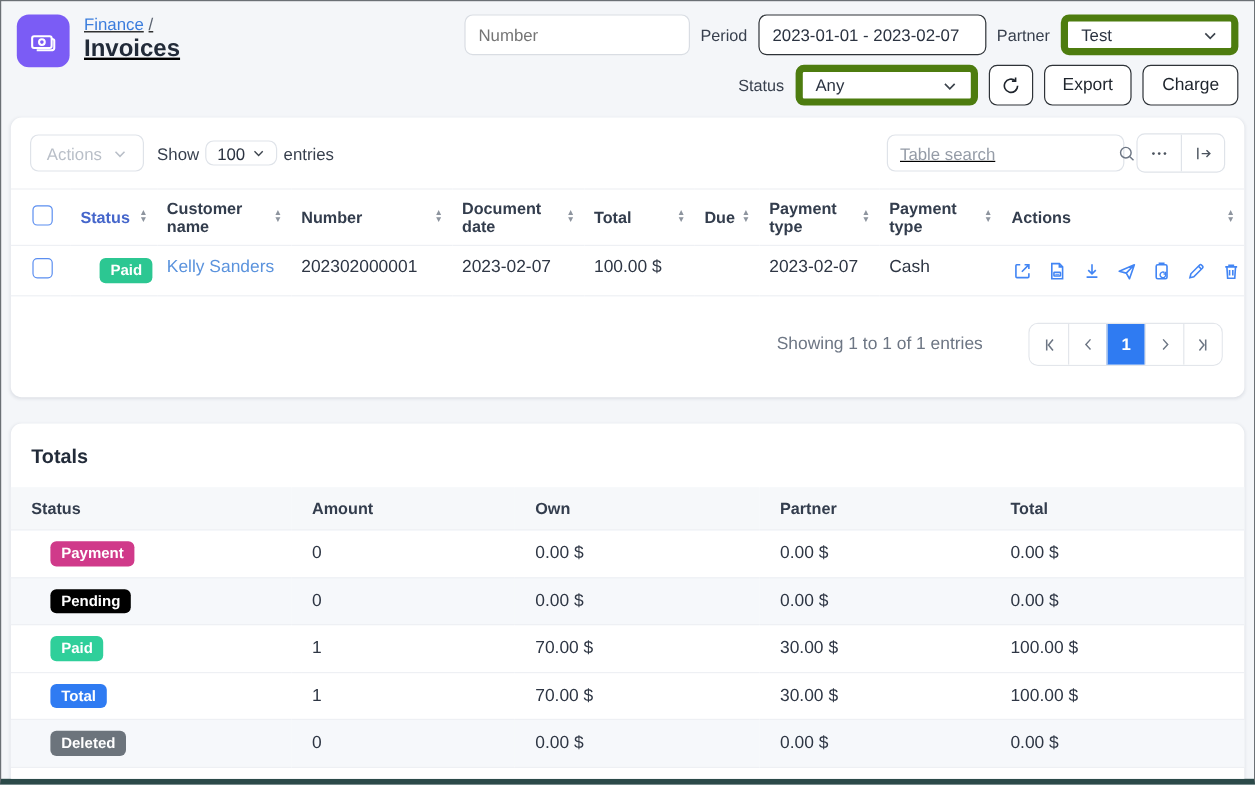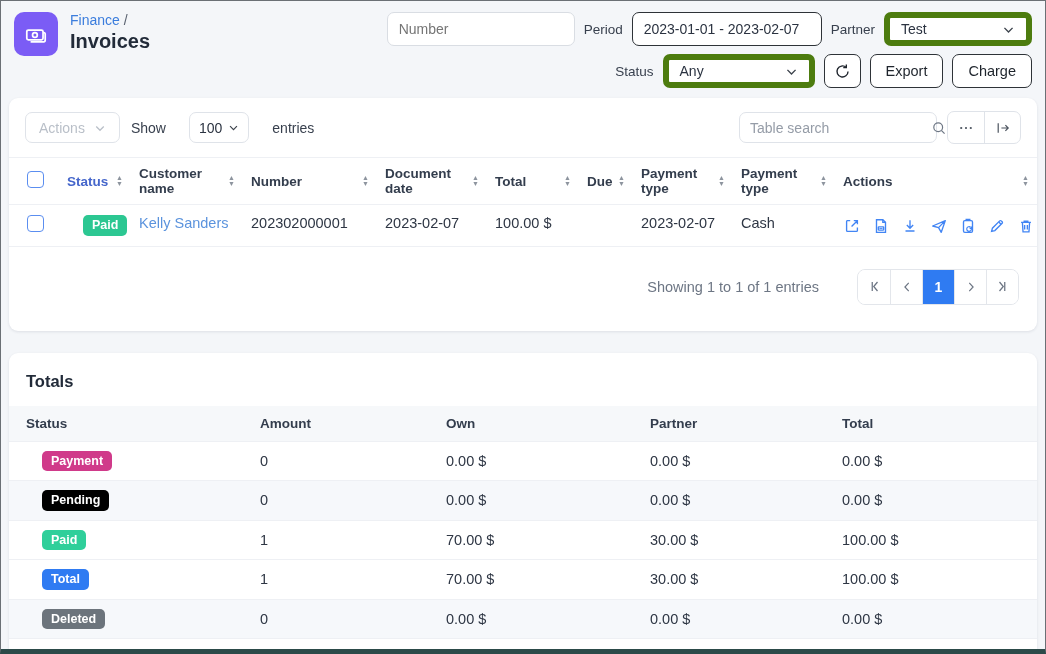--- a/index.html
+++ b/index.html
@@ -11,21 +11,21 @@
     border:1px solid #6b7075;
     border-bottom:5px solid #2c4a49;
   }
   
   .page-header{ display:flex; justify-content:space-between; padding:9px 13px 6px 13px; }
   .header-left{ display:flex; gap:12px; }
   .app-icon{
     width:44px; height:44px; border-radius:10px; background:#7b5cf5;
     display:flex; align-items:center; justify-content:center; flex:0 0 auto; margin-top:2px;
   }
-  .crumb-wrap{ display:flex; flex-direction:column; gap:2px; padding-top:2px;}
+  .crumb-wrap{ display:flex; flex-direction:column; gap:2px; padding-top:2px;text-decoration:underline;}
   .breadcrumb{ font-size:14px; color:#3b7ddd; }
   .breadcrumb .sep{ color:#5a6270; margin-left:4px;}
   .page-title{ font-size:20px; font-weight:bold; color:#222b39; }
   .filters{ display:flex; flex-direction:column; align-items:flex-end; gap:8px; padding-top:2px;}
   .filter-row{ display:flex; align-items:center; gap:9px; }
   .f-label{ font-size:13.5px; color:#38404e; }
   .input-light, .input-dark, .select-dark{
     height:34px; border-radius:7px; background:#fff; font-size:14px; color:#2b3341;
     display:flex; align-items:center; padding:0 11px;
   }
@@ -42,29 +42,29 @@
   
   .card{ background:#fff; border-radius:9px; margin:0 8px; box-shadow:0 1px 3px rgba(20,30,60,.10); }
   .card-main{ margin-top:4px; }
   .card-totals{ margin-top:22px; height:360px; }
   
   .toolbar{ display:flex; align-items:center; padding:13px 16px; }
   .btn-muted{
     height:31px; border:1px solid #dfe3e9; border-radius:7px; background:#fff;
     color:#b9bfc8; font-size:14px; display:flex; align-items:center; gap:9px; padding:0 13px;
   }
-  .show-wrap{ display:flex; align-items:center; gap:23px; margin-left:11px; font-size:14px; color:#38404e;}
+  .show-wrap{ display:flex; align-items:center; gap:5px; margin-left:11px; font-size:14px; color:#38404e;}
   .select-small{
-    height:31px; border:1px solid #dfe3e9; border-radius:7px; background:#fff;
+    height:21px; border:1px solid #dfe3e9; border-radius:7px; background:#fff;
     display:flex; align-items:center; gap:6px; padding:0 9px; font-size:14px; color:#2b3341; cursor:pointer;
   }
   .toolbar-right{ margin-left:auto; display:flex; align-items:center; gap:10px;}
   .search-box{
     width:198px; height:31px; border:1px solid #dfe3e9; border-radius:7px; background:#fff;
-    display:flex; align-items:center; padding:0 10px;
+    display:flex; align-items:center; padding:0 10px;text-decoration:underline;
   }
   .search-box input{ border:none; outline:none; flex:1; font-size:14px; color:#2b3341; font-family:"Liberation Sans", sans-serif;}
   .search-box input::placeholder{ color:#959ca7; }
   .btn-group{ display:flex; border:1px solid #dfe3e9; border-radius:7px; overflow:hidden; background:#fff;}
   .btn-group .bg-btn{ width:36px; height:31px; display:flex; align-items:center; justify-content:center; cursor:pointer;}
   .btn-group .bg-btn + .bg-btn{ border-left:1px solid #dfe3e9; }
   
   table{ border-collapse:collapse; table-layout:fixed; width:100%; }
   .inv-table thead th{
     font-size:13.5px; color:#333d4d; text-align:left; padding:8px 8px; vertical-align:middle;

